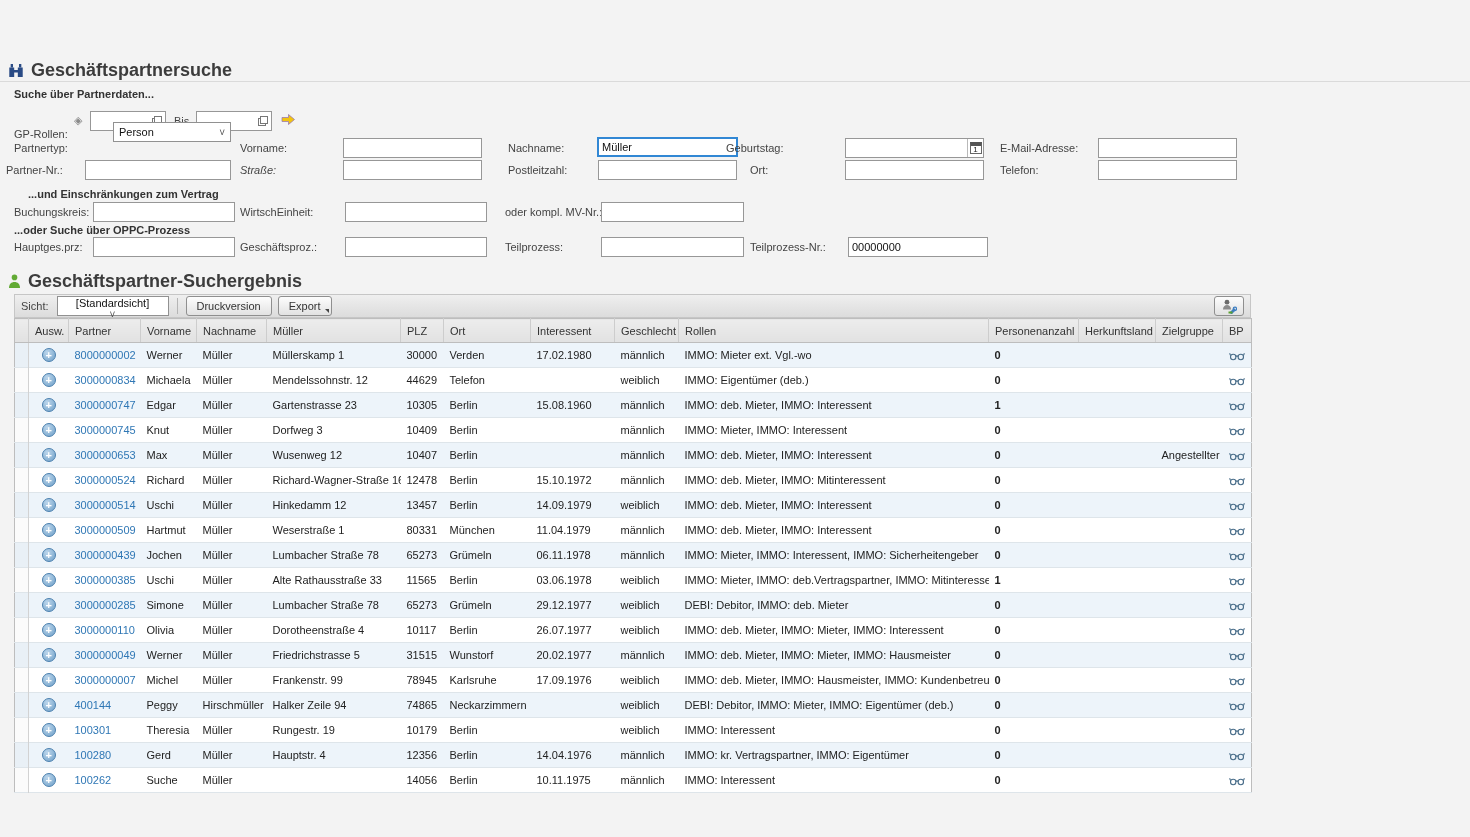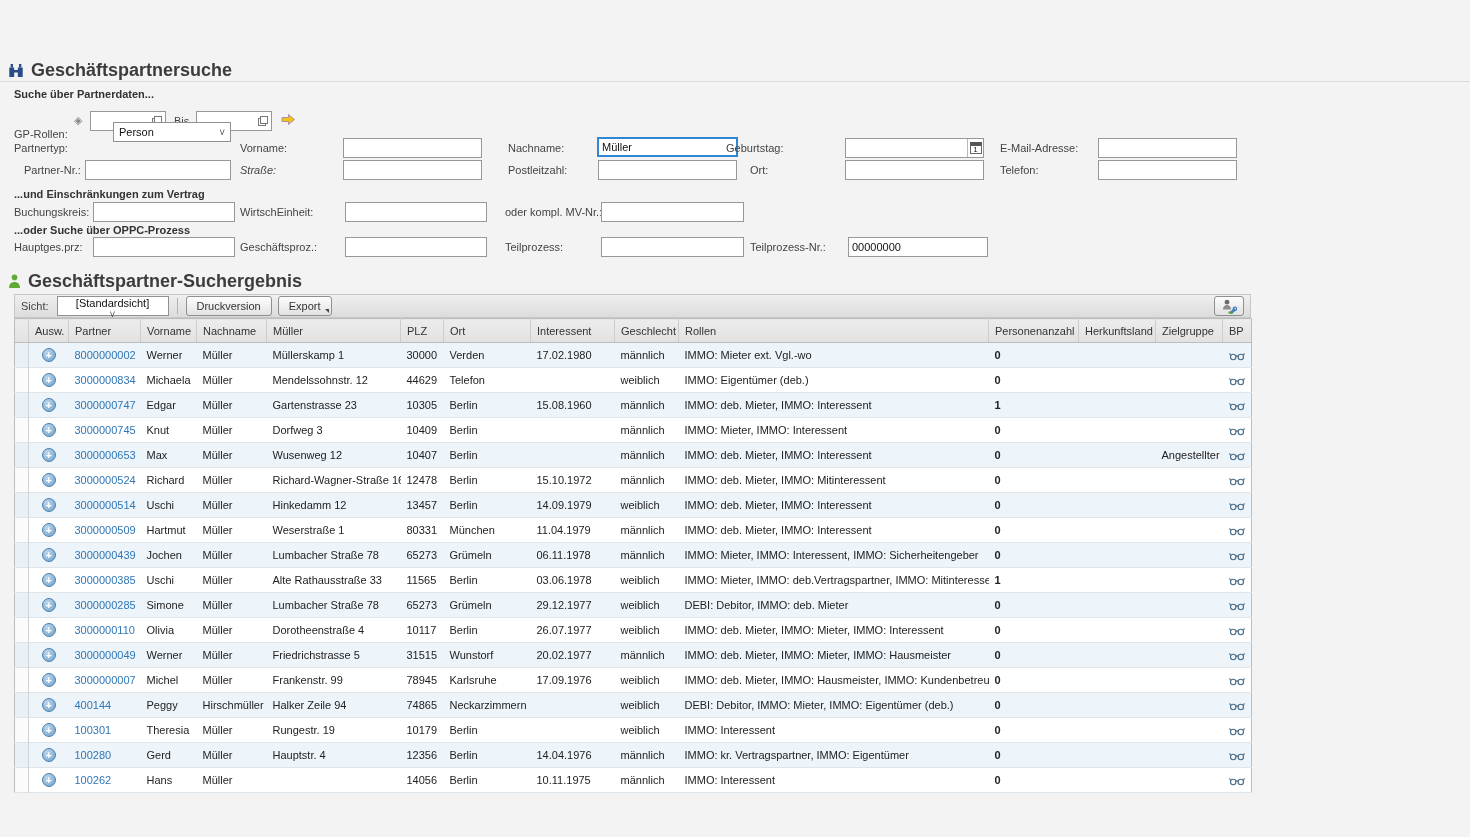--- a/index.html
+++ b/index.html
@@ -162,42 +162,42 @@
     <input value="" style="">
     <span class="end-icon cal">
         <span class="cal-glyph"></span>
       </span>
   </div>
   <div class="lbl" style="left:1000px; top:142px;">E-Mail-Adresse:</div>
   <div class="fld" style="left:1098px; top:138px; width:139px;">
     <input value="" style="">
   </div>
 
-  <div class="lbl" style="left:24px; top:164px;">Partner-Nr.:</div>
+  <div class="lbl" style="left:6px; top:164px;">Partner-Nr.:</div>
   <div class="fld" style="left:85px; top:160px; width:146px;">
     <input value="" style="">
   </div>
   <div class="lbl" style="left:240px; top:164px;font-style:italic;">Straße:</div>
   <div class="fld" style="left:343px; top:160px; width:139px;">
     <input value="" style="">
   </div>
   <div class="lbl" style="left:508px; top:164px;">Postleitzahl:</div>
   <div class="fld" style="left:598px; top:160px; width:139px;">
     <input value="" style="">
   </div>
   <div class="lbl" style="left:750px; top:164px;">Ort:</div>
   <div class="fld" style="left:845px; top:160px; width:139px;">
     <input value="" style="">
   </div>
   <div class="lbl" style="left:1000px; top:164px;">Telefon:</div>
   <div class="fld" style="left:1098px; top:160px; width:139px;">
     <input value="" style="">
   </div>
 
-  <div class="bold-heading" style="left:14px; top:188px;">...und Einschränkungen zum Vertrag</div>
+  <div class="bold-heading" style="left:28px; top:188px;">...und Einschränkungen zum Vertrag</div>
   <div class="lbl" style="left:14px; top:206px;">Buchungskreis:</div>
   <div class="fld" style="left:93px; top:202px; width:142px;">
     <input value="" style="">
   </div>
   <div class="lbl" style="left:240px; top:206px;">WirtschEinheit:</div>
   <div class="fld" style="left:345px; top:202px; width:142px;">
     <input value="" style="">
   </div>
   <div class="lbl" style="left:505px; top:206px;">oder kompl. MV-Nr.:</div>
   <div class="fld" style="left:601px; top:202px; width:143px;">
@@ -667,21 +667,21 @@
                 <circle cx="4.2" cy="6" r="2.7" fill="none" stroke="#4a6e8a" stroke-width="1.1"></circle>
                 <circle cx="11.8" cy="6" r="2.7" fill="none" stroke="#4a6e8a" stroke-width="1.1"></circle>
                 <path d="M6.9 5.6 Q8 4.2 9.1 5.6" fill="none" stroke="#4a6e8a" stroke-width="1.1"></path>
                 <path d="M1.6 4.6 L0.6 2.2 M14.4 4.6 L15.4 2.2" stroke="#4a6e8a" stroke-width="1.1"></path>
               </svg></span></td>
         </tr>
         <tr class="even">
           <td class="sel"></td>
           <td class="ausw"><span class="plus-icon">+</span></td>
           <td><a class="plink">100262</a></td>
-          <td>Hans</td>
+          <td>Suche</td>
           <td>Müller</td>
           <td></td>
           <td>14056</td>
           <td>Berlin</td>
           <td>10.11.1975</td>
           <td>männlich</td>
           <td>IMMO: Interessent</td>
           <td class="num">0</td>
           <td></td>
           <td></td>

